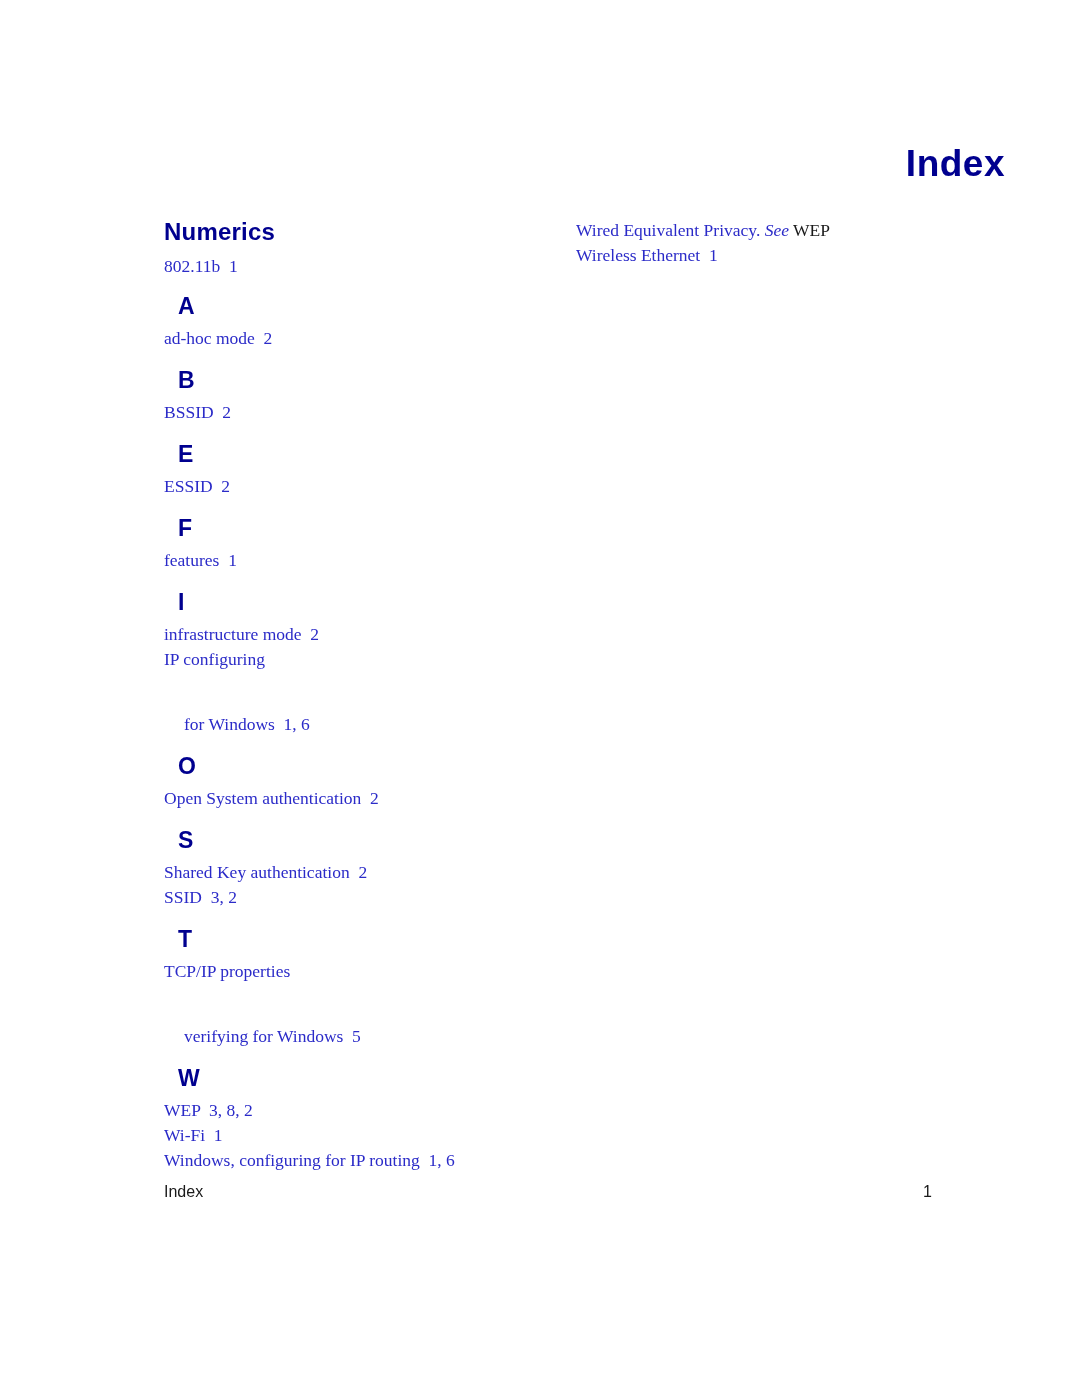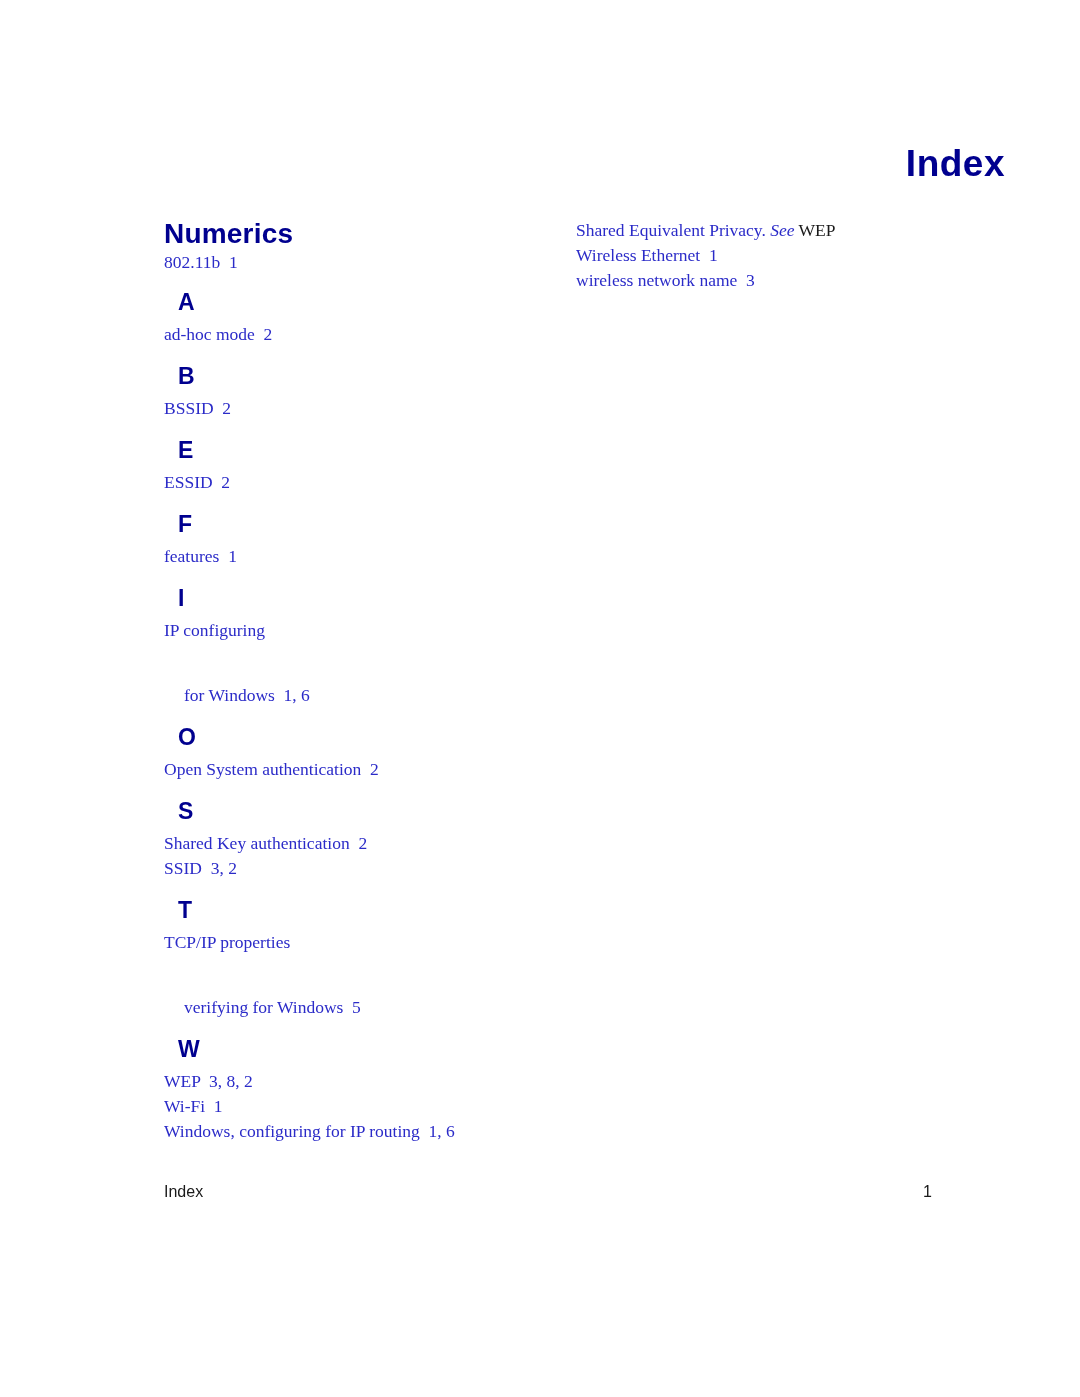--- a/index.html
+++ b/index.html
@@ -38,22 +38,22 @@
   }
   .col-left { left: 156px; }
   .col-right { left: 568px; }
 
   .section-head {
     font-family: "Liberation Sans", sans-serif;
     font-weight: bold;
     color: #00008f;
   }
   .section-head.numerics {
-    font-size: 28px;
-    margin: 0 0 0 0;
+    font-size: 24px;
+    margin: 0 0 8px 0;
     letter-spacing: 0.2px;
   }
   .section-head.letter {
     font-size: 23px;
     margin: 0 0 6px 14px;
   }
   .group {
     margin-bottom: 16px;
   }
   .group.first { margin-bottom: 14px; }
@@ -114,20 +114,21 @@
       <div class="group">
         <div class="section-head letter">E</div>
         <div class="entry">ESSID  2</div>
       </div>
       <div class="group">
         <div class="section-head letter">F</div>
         <div class="entry">features  1</div>
       </div>
       <div class="group">
         <div class="section-head letter">I</div>
+        <div class="entry">infrastructure mode  2</div>
         <div class="entry">IP configuring</div>
         <div class="entry sub">for Windows  1, 6</div>
       </div>
       <div class="group">
         <div class="section-head letter">O</div>
         <div class="entry">Open System authentication  2</div>
       </div>
       <div class="group">
         <div class="section-head letter">S</div>
         <div class="entry">Shared Key authentication  2</div>
@@ -140,23 +141,22 @@
       </div>
       <div class="group">
         <div class="section-head letter">W</div>
         <div class="entry">WEP  3, 8, 2</div>
         <div class="entry">Wi-Fi  1</div>
         <div class="entry">Windows, configuring for IP routing  1, 6</div>
       </div>
     </div>
 
   <div class="col col-right" id="right-col">
-      <div class="entry"><span>Shared Equivalent Privacy. </span><span class="ital">See</span><span class="blk"> WEP</span></div>
+      <div class="entry"><span>Wired Equivalent Privacy. </span><span class="ital">See</span><span class="blk"> WEP</span></div>
       <div class="entry"><span>Wireless Ethernet  1</span></div>
-      <div class="entry"><span>wireless network name  3</span></div>
     </div>
 
   <div class="footer">
     <span class="label">Index</span>
     <span class="num">1</span>
   </div>
 
 </div>
 
 </body></html>

